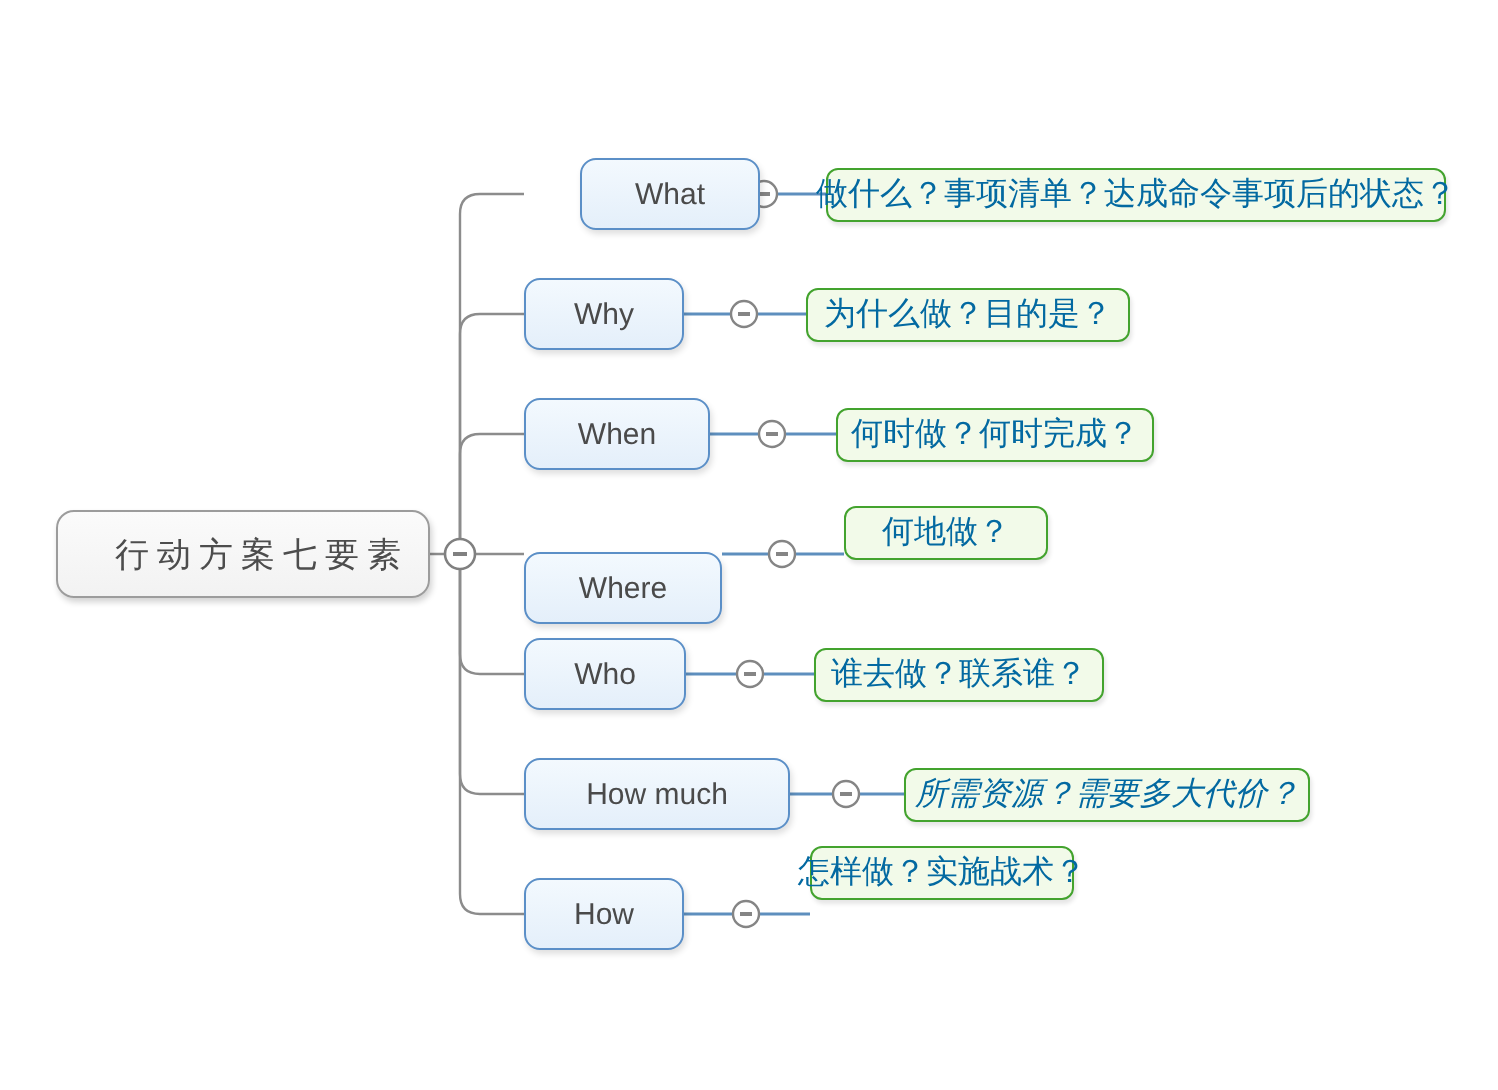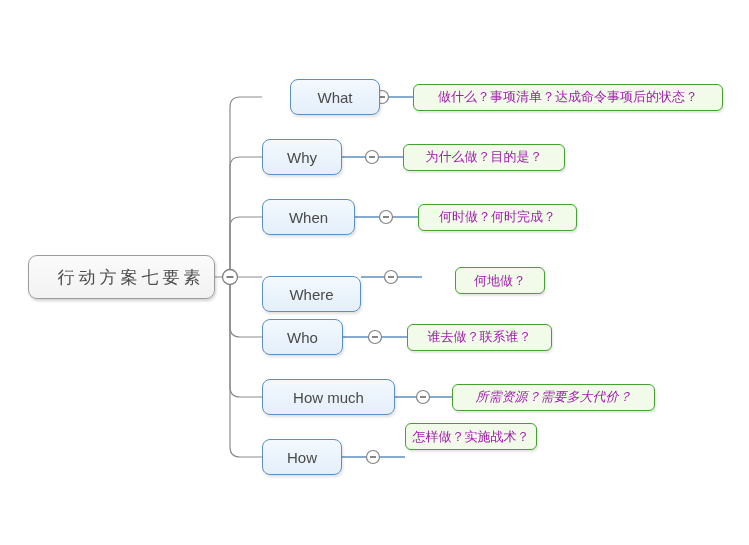--- a/index.html
+++ b/index.html
@@ -43,22 +43,22 @@
     background: linear-gradient(#f3f9fe, #e4effa);
     box-shadow: 1px 2px 3px rgba(0,0,0,0.13);
     color: #4a4a4a;
     font-size: 15px;
   }
   .child-node {
     border: 1.5px solid #43a32e;
     border-radius: 6px;
     background: #f2fae9;
     box-shadow: 1px 2px 2px rgba(0,0,0,0.10);
-    color: #a21caf;
-    font-size: 13px;
+    color: #0369a1;
+    font-size: 16px;
   }
 </style>
 </head>
 <body>
 
 <div class="canvas">
 
   <svg class="connector-layer" width="749" height="545" viewBox="0 0 749 545">
 
     <g stroke="#8c8c8c" stroke-width="1.2" fill="none">
@@ -136,21 +136,21 @@
   <div class="node branch-node" style="left:262px; top:199px; width:93px; height:36px;">
     <span>When</span>
   </div>
   <div class="node child-node" style="left:418px; top:203.5px; width:159px; height:27px;">
     <span>何时做？何时完成？</span>
   </div>
 
   <div class="node branch-node" style="left:262px; top:259px; width:99px; height:36px;margin-top:17px;">
     <span>Where</span>
   </div>
-  <div class="node child-node" style="left:422px; top:267px; width:90px; height:27px;margin-left:33px;">
+  <div class="node child-node" style="left:422px; top:253px; width:102px; height:27px;">
     <span>何地做？</span>
   </div>
 
   <div class="node branch-node" style="left:262px; top:319px; width:81px; height:36px;">
     <span>Who</span>
   </div>
   <div class="node child-node" style="left:407px; top:323.5px; width:145px; height:27px;text-align:center;">
     <span>谁去做？联系谁？</span>
   </div>
 

